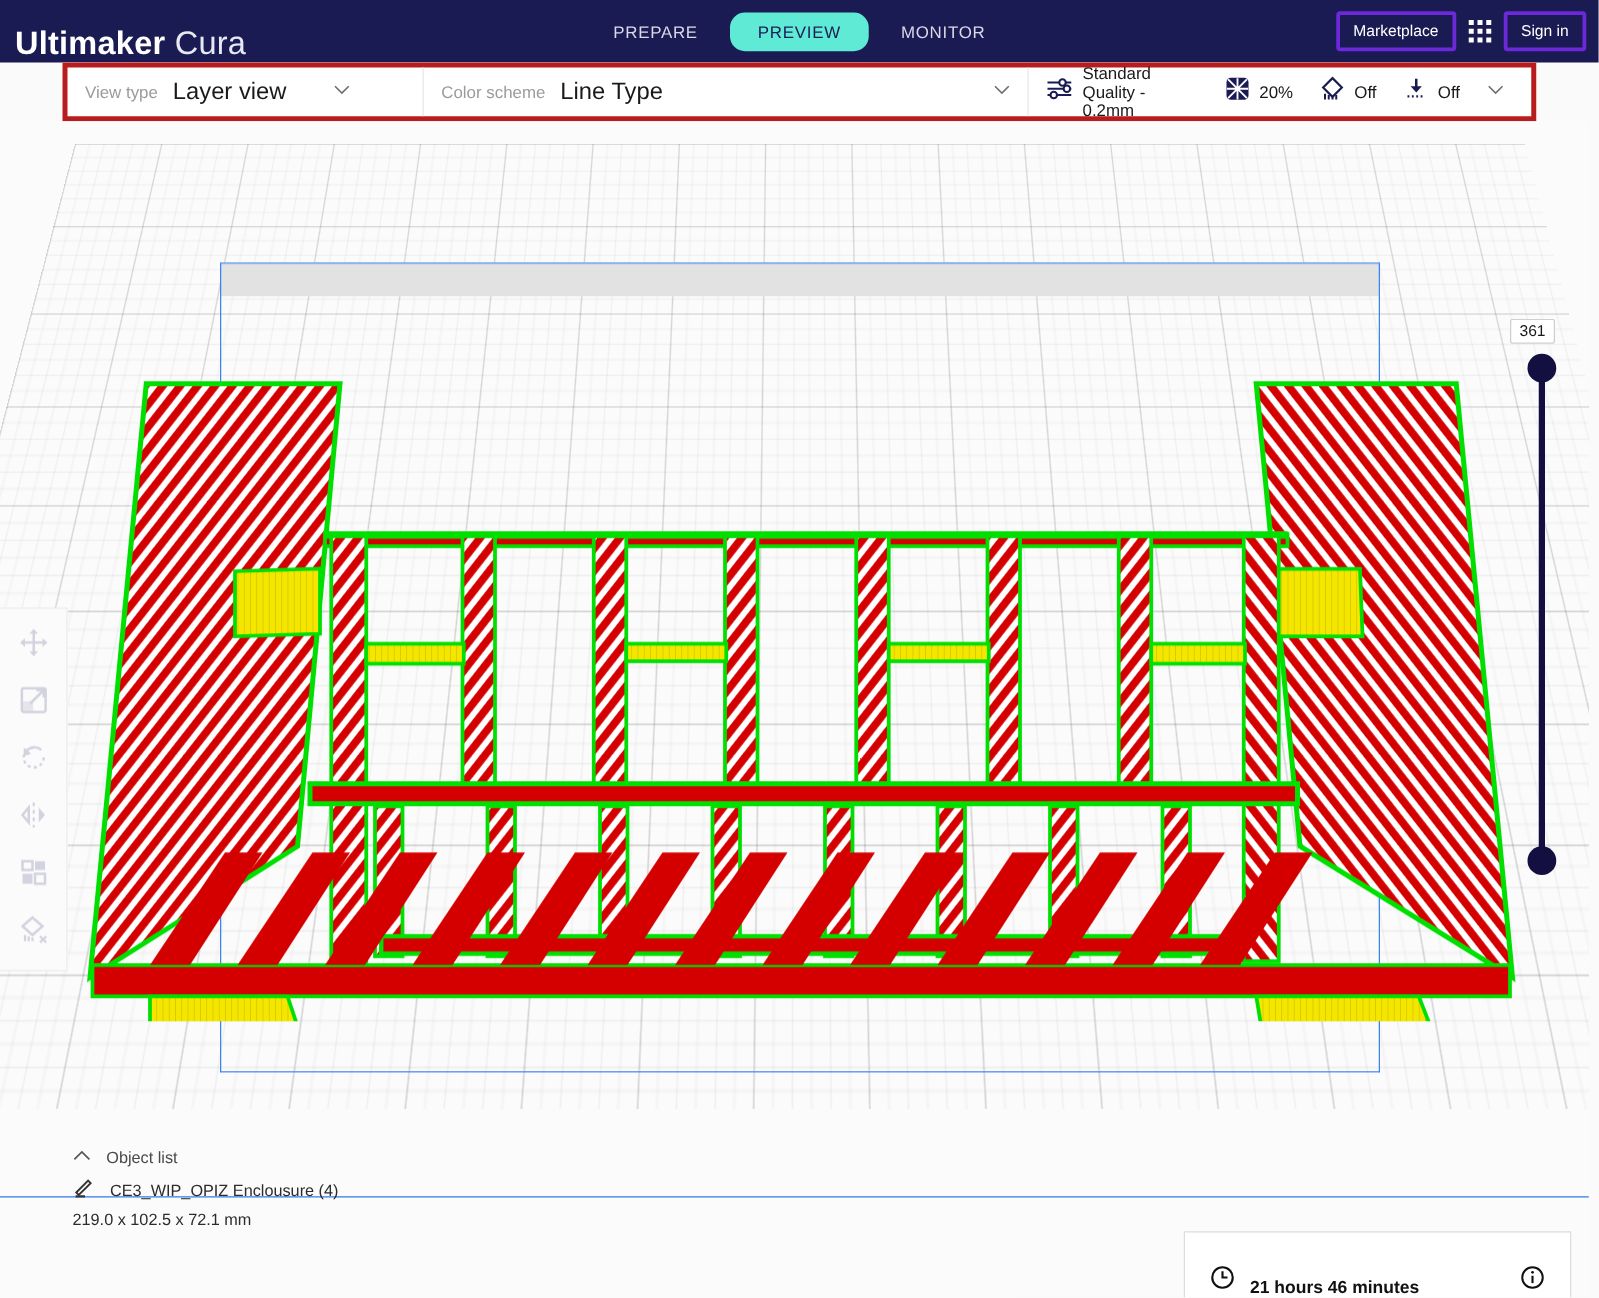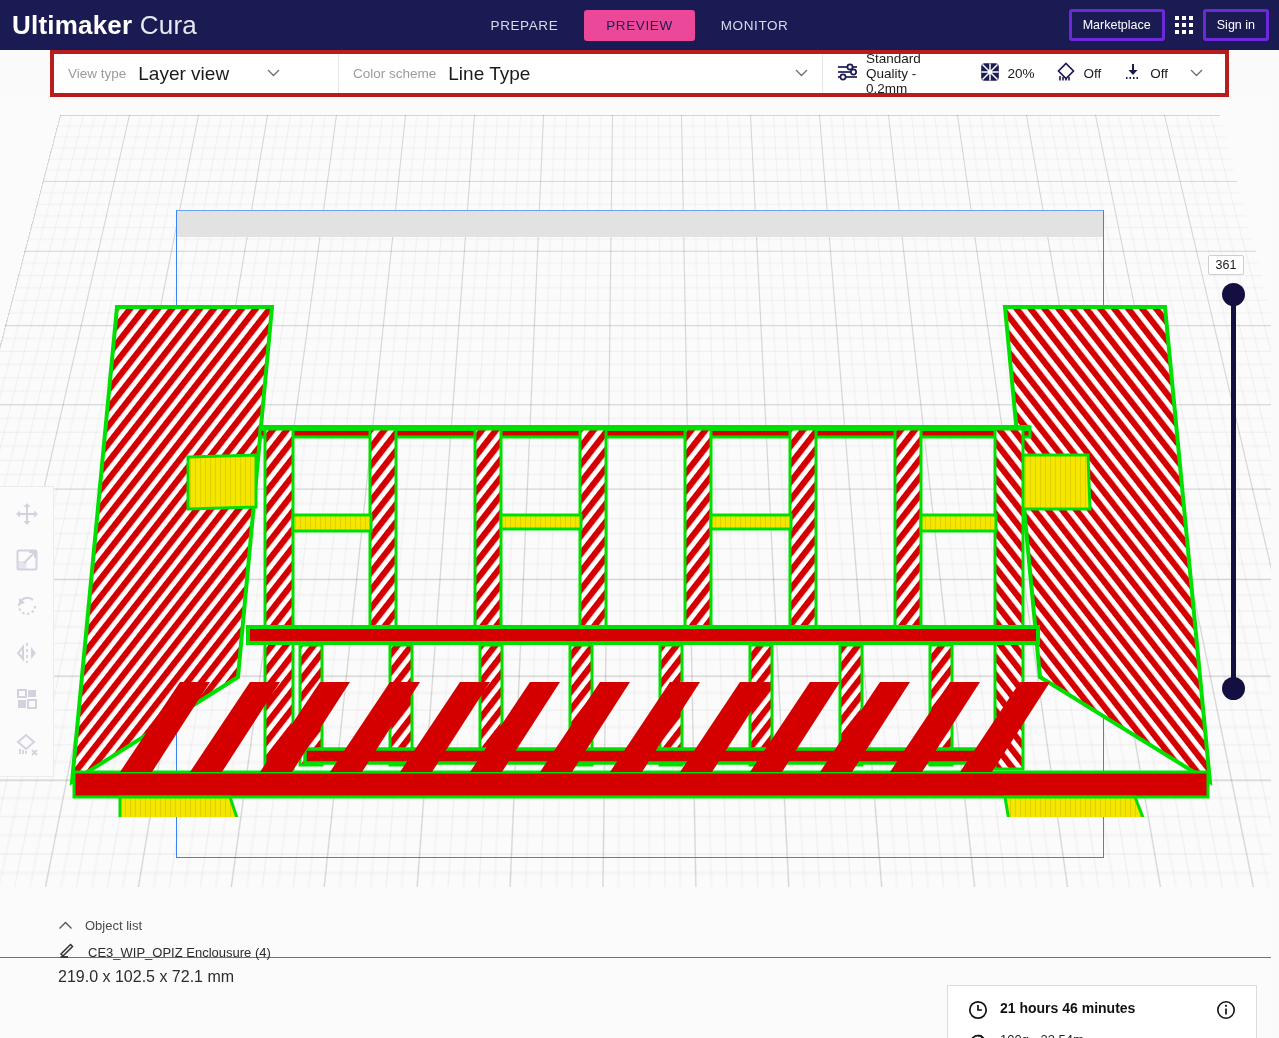--- a/index.html
+++ b/index.html
@@ -6,40 +6,40 @@
   html, body {
     width: 1279px; height: 1038px;
     font-family: "Liberation Sans", sans-serif;
     background: #fafafa; overflow: hidden;
   }
   #app { position: relative; width: 1279px; height: 1038px; }
 
   
   .topbar {
     position: absolute; left: 0; top: 0; width: 1279px; height: 50px;
-    background: #1b1b53; display: flex; align-items: center;
+    background: #1b1b53; display: flex; align-items: flex-end;
   }
   .brand {
     margin-left: 12px; color: #ffffff; font-size: 26px; letter-spacing: .2px;
     white-space: nowrap;
   }
   .brand .b1 { font-weight: bold; }
   .brand .b2 { font-weight: normal; color: #e8e8f2; }
   .tabs {
     position: absolute; left: 0; top: 0; width: 1279px; height: 50px;
     display: flex; align-items: center; justify-content: center; gap: 4px;
     pointer-events: none;
   }
   .tab {
     pointer-events: auto;
     font-size: 13.5px; letter-spacing: .6px; color: #d9d9e8;
     padding: 8px 22px; border-radius: 3px; background: transparent;
     border: none; cursor: pointer; font-family: inherit;
   }
-  .tab.active { background: #ec4899; color: #1b1b53; }
+  .tab.active { background: #5eead4; color: #1b1b53; border-radius: 12px; }
   .topright {
     position: absolute; right: 10px; top: 0; height: 50px;
     display: flex; align-items: center; gap: 10px;
   }
   .obtn {
     border: 3px solid #6d28d9; color: #ffffff; background: transparent;
     font-size: 12.5px; border-radius: 3px; padding: 6px 11px; cursor: pointer;
     font-family: inherit; white-space: nowrap;
   }
   .appsgrid { display: grid; grid-template-columns: repeat(3,4px); gap: 3px; cursor: pointer; }
@@ -131,28 +131,28 @@
     background: #ffffff; border: 1px solid #cfcfcf; border-radius: 2px;
     font-size: 12.5px; color: #1a1a1a; text-align: center; padding: 2px 5px;
   }
 
   
   .objlist { position: absolute; left: 58px; top: 815px; width: 420px; }
   .objlist-head { display: flex; align-items: center; gap: 12px; height: 26px; cursor: pointer; }
   .objlist-head .t { font-size: 13px; color: #4a4a4a; }
   .objrow { display: flex; align-items: center; gap: 12px; height: 28px; }
   .objrow .t { font-size: 13px; color: #2c2c2c; }
-  .dims { font-size: 16px; color: #2c2c2c; margin-top: 2px; }
+  .dims { font-size: 13px; color: #2c2c2c; margin-top: 2px; }
 
   
   .jobcard {
     position: absolute; left: 947px; top: 888px; width: 310px; height: 122px;
     background: #ffffff; border: 1px solid #dcdcdc; padding: 14px 20px;
   }
-  .jrow { display: flex; align-items: flex-start; gap: 12px; margin-bottom: 8px; }
+  .jrow { display: flex; align-items: flex-end; gap: 12px; margin-bottom: 8px; margin-top: 12px; }
   .jrow .jt { font-size: 14px; font-weight: bold; color: #111; }
   .jrow .jt2 { font-size: 13px; color: #222; font-weight: normal; }
   .infoi { margin-left: auto; cursor: pointer; }
 </style>
 </head>
 <body>
 
 <div id="app">
 
   <div class="topbar">

